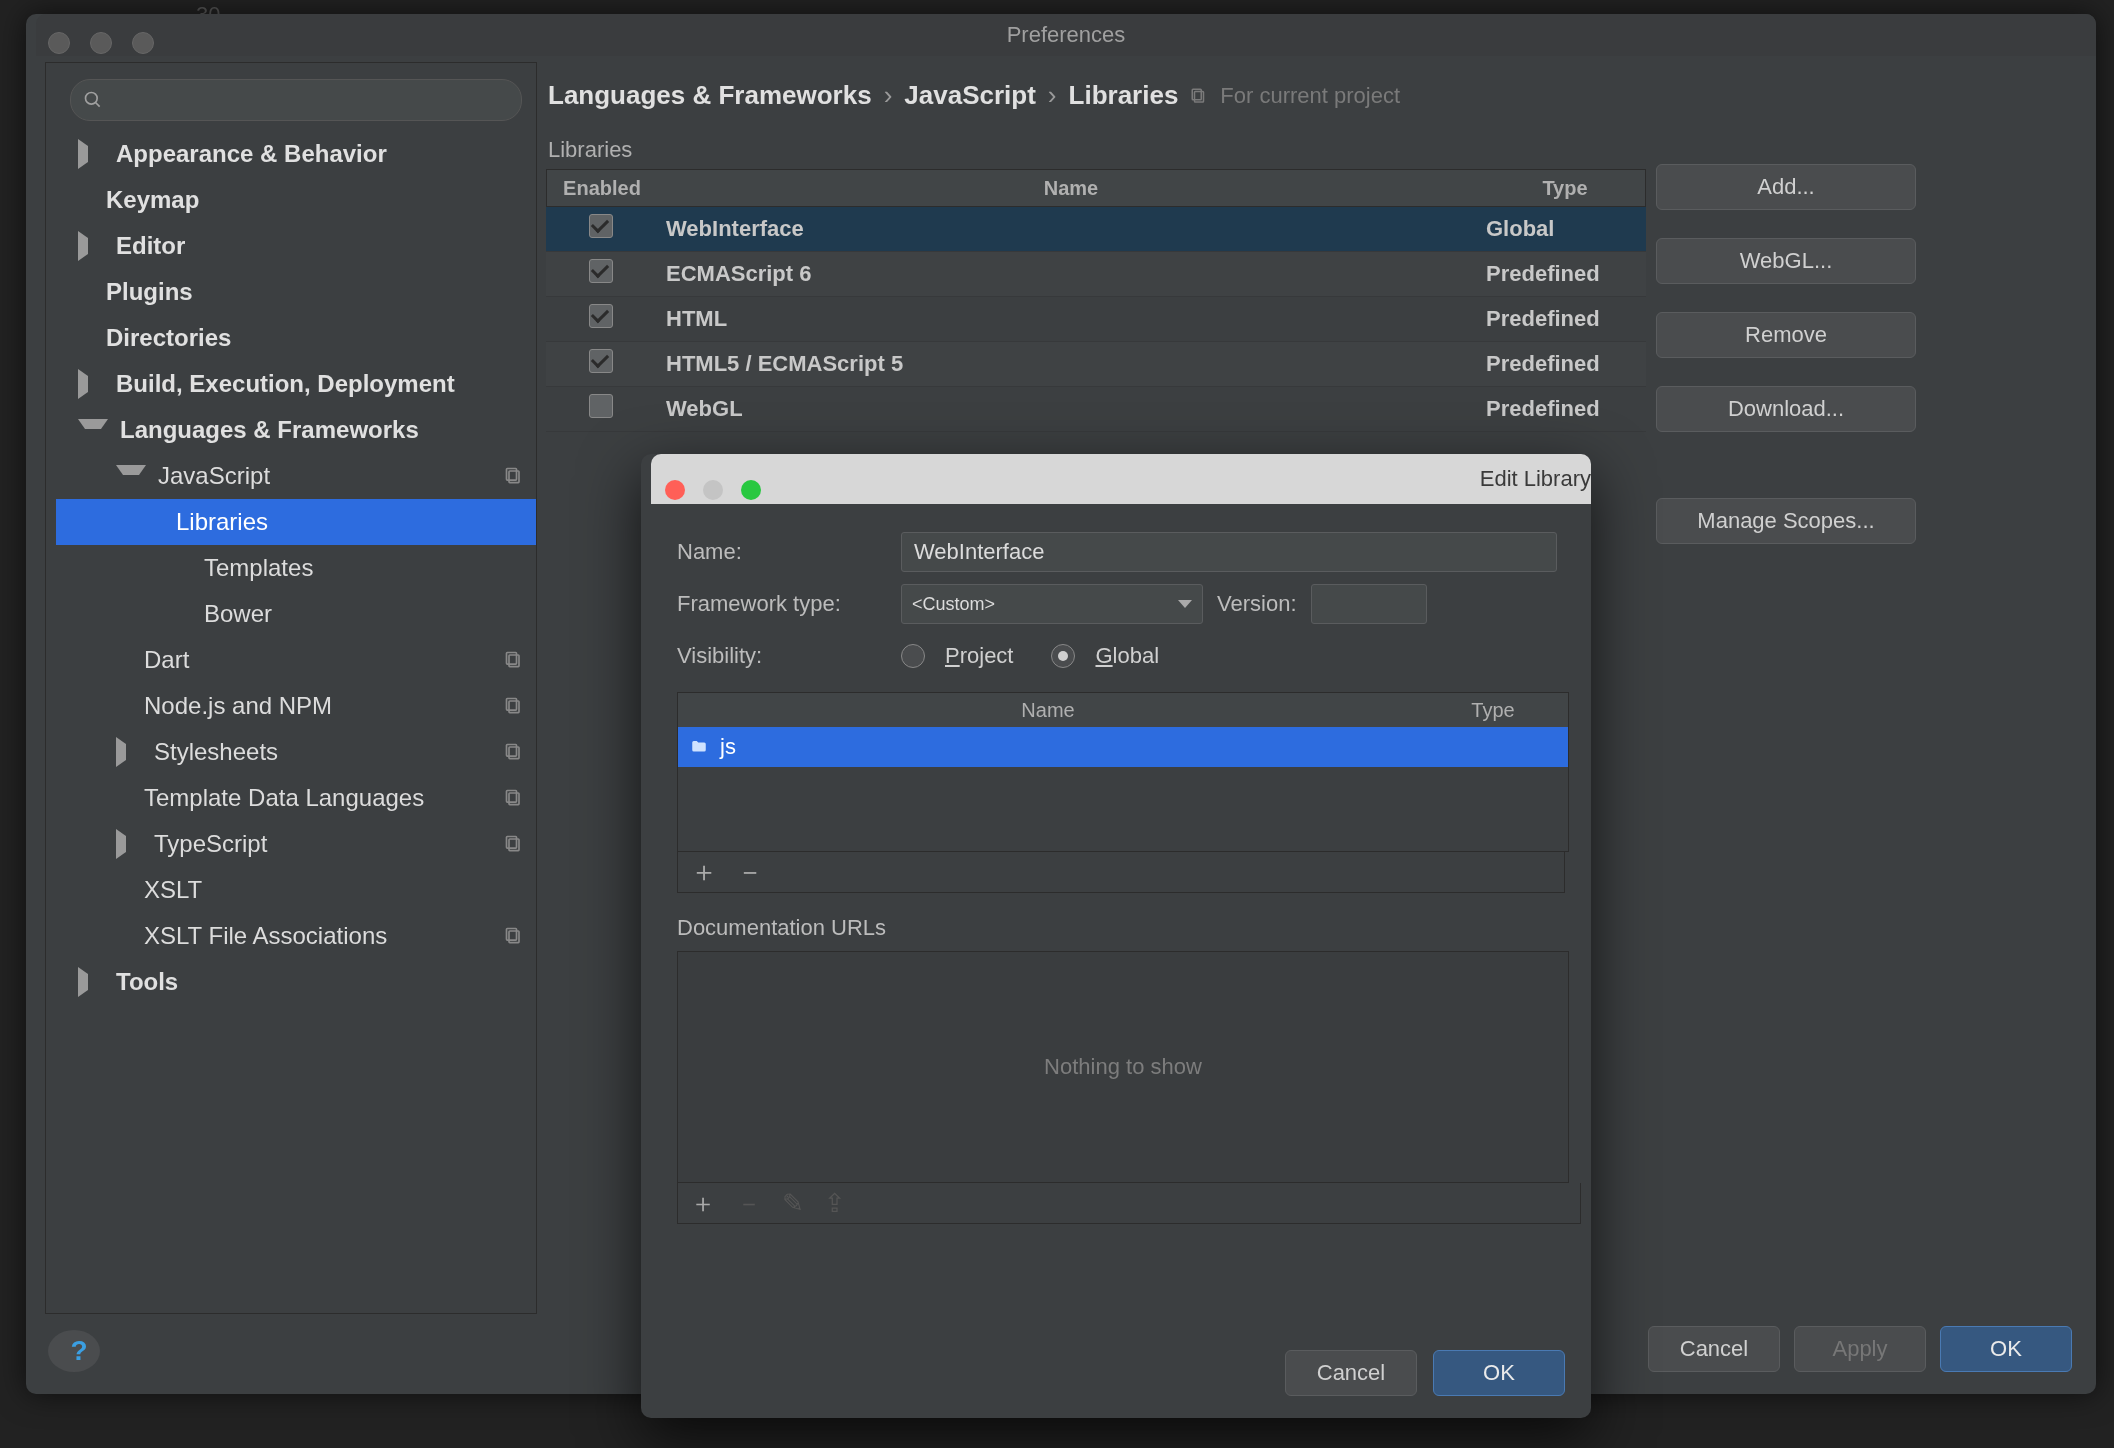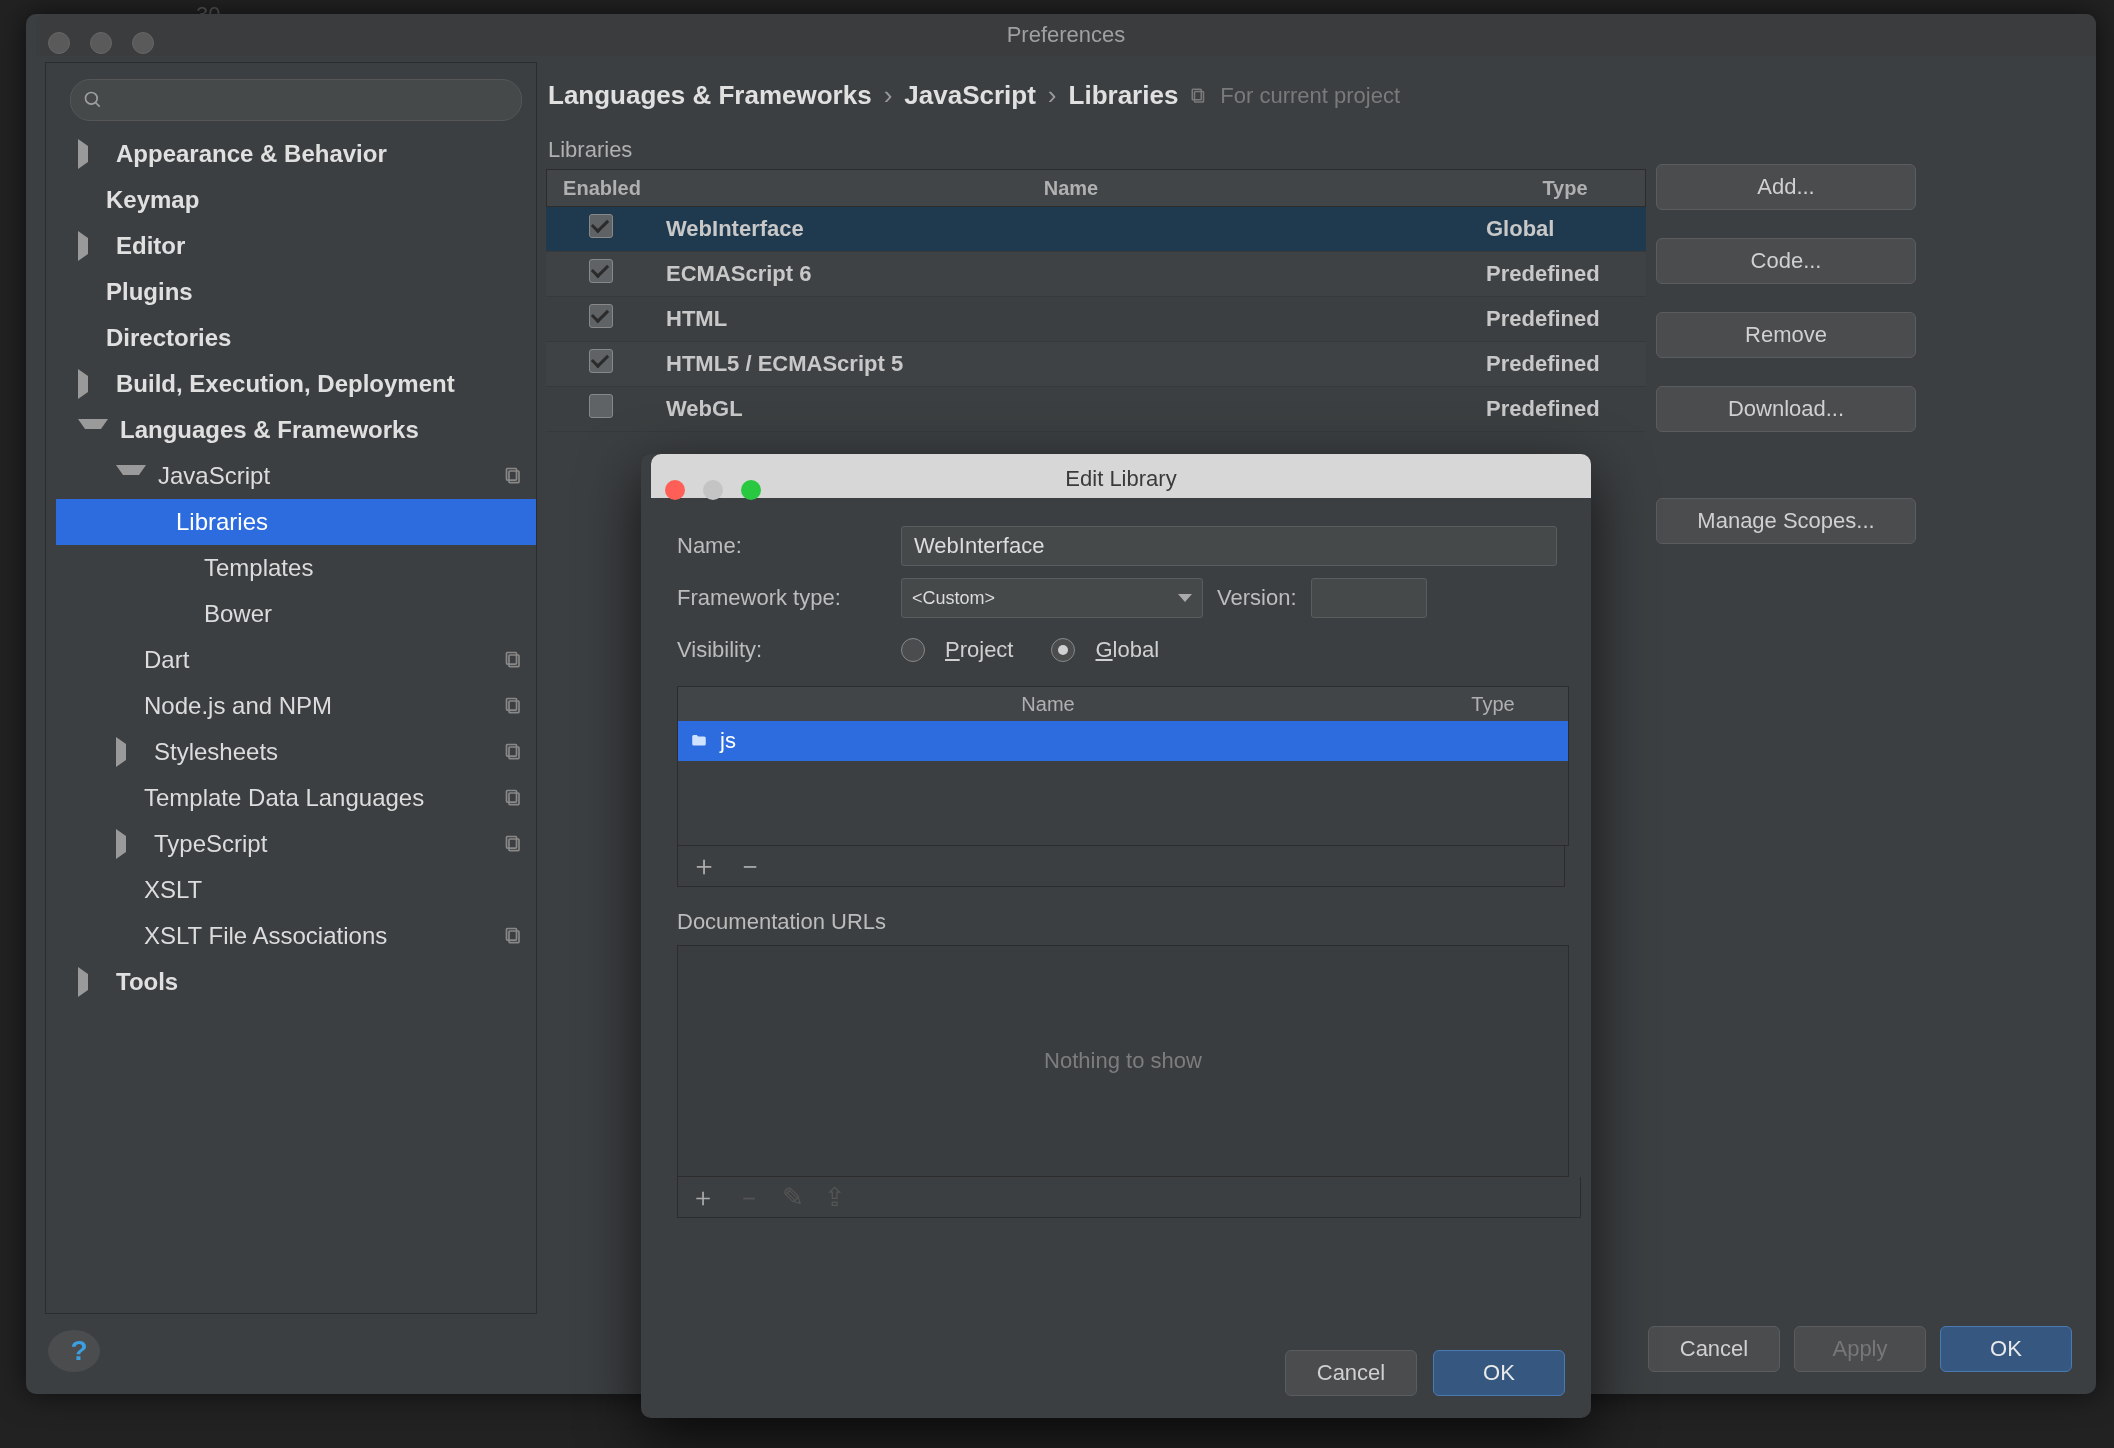--- a/index.html
+++ b/index.html
@@ -212,26 +212,26 @@
   .bottom-buttons .btn { width:130px; }
 
   
   .modal {
     left:641px; top:454px; width:940px; height:964px;
     background:#3c3f41;
     border-radius:10px;
     box-shadow:0 20px 60px rgba(0,0,0,0.7);
   }
   .modal-title-bar {
-    height:44px;
+    height:50px;
     background:#d7d7d7;
     border-top-left-radius:10px;
     border-top-right-radius:10px;
     position:relative;
-    text-align:center;
+    text-align:right;
     line-height:50px;
     font-size:22px;
     color:#3a3a3a;
   }
   .modal-traffic { position:absolute; left:14px; top:14px; }
   .tl-red,.tl-yellow,.tl-green {
     display:inline-block; width:20px;height:20px;border-radius:50%;margin-right:12px;
   }
   .tl-red { background:#ff5f57; }
   .tl-yellow { background:#c4c4c4; }
@@ -484,21 +484,21 @@
             <div class="td-enabled"><span class="chk"></span></div>
             <div class="td-name">WebGL</div>
             <div class="td-type">Predefined</div>
           </div>
         </div>
     </div>
   </div>
 
   <div class="abs side-buttons">
     <div class="btn">Add...</div>
-    <div class="btn">Code...</div>
+    <div class="btn">WebGL...</div>
     <div class="btn">Remove</div>
     <div class="btn">Download...</div>
     <div style="height:10px"></div>
     <div class="btn">Manage Scopes...</div>
   </div>
 
   <div class="abs bottom-buttons">
     <div class="btn">Cancel</div>
     <div class="btn disabled">Apply</div>
     <div class="btn primary">OK</div>

